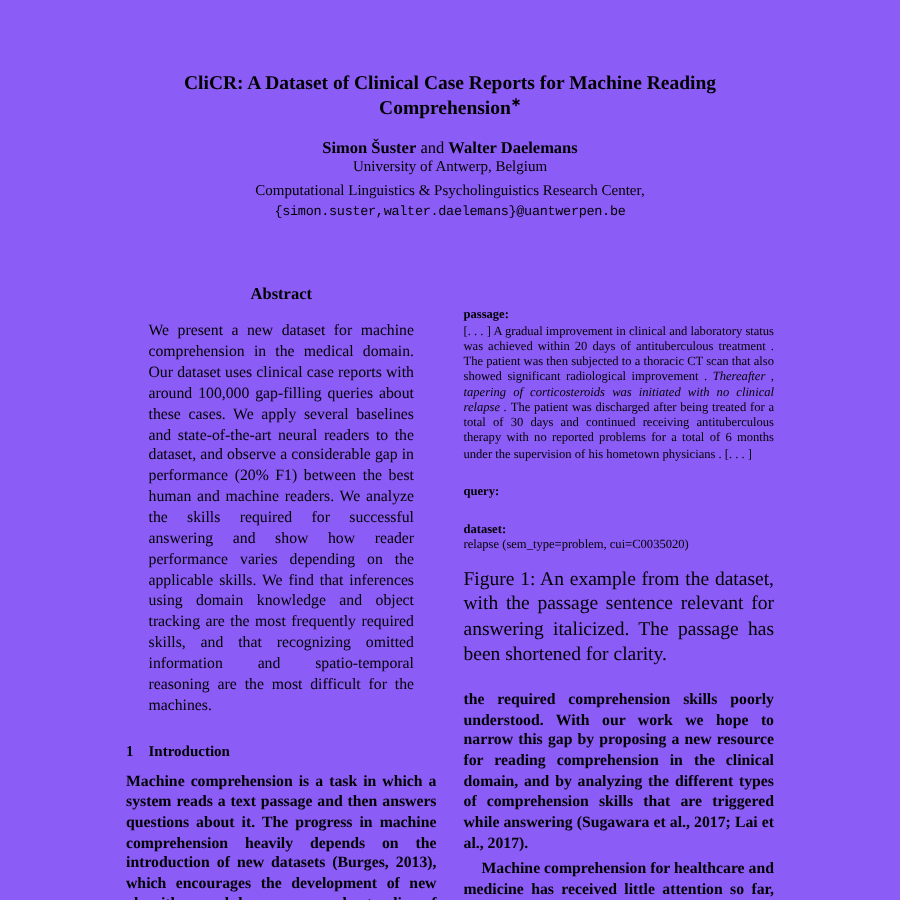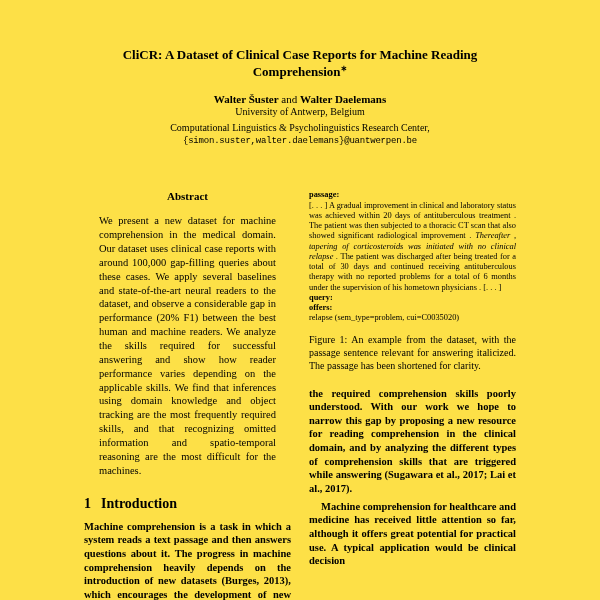--- a/index.html
+++ b/index.html
@@ -5,21 +5,21 @@
   html, body { margin: 0; padding: 0; background: #ffffff; }
   body {
     width: 600px; height: 600px;
     font-family: "Liberation Serif", serif;
     color: #000;
   }
   .page {
     width: 600px; height: 600px;
     box-sizing: border-box;
     padding: 46px 84px 0 84px;
-    background: #fde047;
+    background: #8b5cf6;
     overflow: hidden;
   }
   .title {
     margin: 0;
     padding: 0 28px;
     text-align: center;
     font-size: 13px;
     font-weight: bold;
     line-height: 1.32;
   }
@@ -57,58 +57,58 @@
   }
   .abs-text {
     margin: 12px;
     padding: 0 3px;
     font-size: 10.5px;
     line-height: 1.32;
     text-align: justify;
   }
   .sec-heading {
     font-weight: bold;
-    font-size: 14px;
+    font-size: 10px;
     margin: 18px 0 8px 0;
   }
   .sec-num { margin-right: 10px; }
   .body-text {
     margin: 0;
     font-size: 10.5px;
     line-height: 1.3;
     text-align: justify;
     font-weight: bold;
   }
   .figure { margin: 0; }
   .fig-text {
     font-size: 8.4px;
     line-height: 1.22;
     text-align: justify;
   }
-  .fig-label { font-weight: bold; }
+  .fig-label { font-weight: bold; margin-top: 15px; }
   .fig-passage em { font-style: italic; }
   .fig-caption {
     margin-top: 9px;
-    font-size: 10px;
+    font-size: 13px;
     line-height: 1.3;
     text-align: justify;
   }
   .right-par-1 { margin-top: 15px; }
   .right-par-2 { margin-top: 4px; text-indent: 12px; }
 </style>
 </head>
 <body>
 
 <div class="page">
 
   <header>
     <h1 class="title"><span>CliCR: A Dataset of Clinical Case Reports for Machine Reading Comprehension</span><sup>∗</sup></h1>
 
     <div class="authors">
-      <span class="bold">Walter Šuster</span>
+      <span class="bold">Simon Šuster</span>
       <span>and</span>
       <span class="bold">Walter Daelemans</span>
     </div>
 
     <div class="affil">University of Antwerp, Belgium</div>
     <div class="affil affil-first">Computational Linguistics &amp; Psycholinguistics Research Center,</div>
     <div class="email">{simon.suster,walter.daelemans}@uantwerpen.be</div>
   </header>
 
   <div class="columns">
@@ -122,21 +122,21 @@
       </div>
       <p class="body-text">Machine comprehension is a task in which a system reads a text passage and then answers questions about it. The progress in machine comprehension heavily depends on the introduction of new datasets (Burges, 2013), which encourages the development of new algorithms and deepens our understanding of the (linguistic) challenges that can or can not</p>
     </div>
 
     <div class="col">
       <figure class="figure">
         <div class="fig-text">
           <div class="fig-label">passage:</div>
           <div class="fig-passage"><span>[. . . ] A gradual improvement in clinical and laboratory status was achieved within 20 days of antituberculous treatment . The patient was then subjected to a thoracic CT scan that also showed significant radiological improvement . </span><em>Thereafter , tapering of corticosteroids was initiated with no clinical relapse . </em><span>The patient was discharged after being treated for a total of 30 days and continued receiving antituberculous therapy with no reported problems for a total of 6 months under the supervision of his hometown physicians . [. . . ]</span></div>
           <div class="fig-label">query:</div>
-          <div class="fig-label">offers:</div>
+          <div class="fig-label">dataset:</div>
           <div>relapse (sem_type=problem, cui=C0035020)</div>
         </div>
         <figcaption class="fig-caption">Figure 1: An example from the dataset, with the passage sentence relevant for answering italicized. The passage has been shortened for clarity.</figcaption>
       </figure>
 
       <p class="body-text right-par-1">the required comprehension skills poorly understood. With our work we hope to narrow this gap by proposing a new resource for reading comprehension in the clinical domain, and by analyzing the different types of comprehension skills that are triggered while answering (Sugawara et al., 2017; Lai et al., 2017).</p>
       <p class="body-text right-par-2">Machine comprehension for healthcare and medicine has received little attention so far, although it offers great potential for practical use. A typical application would be clinical decision</p>
     </div>
 
   </div>

